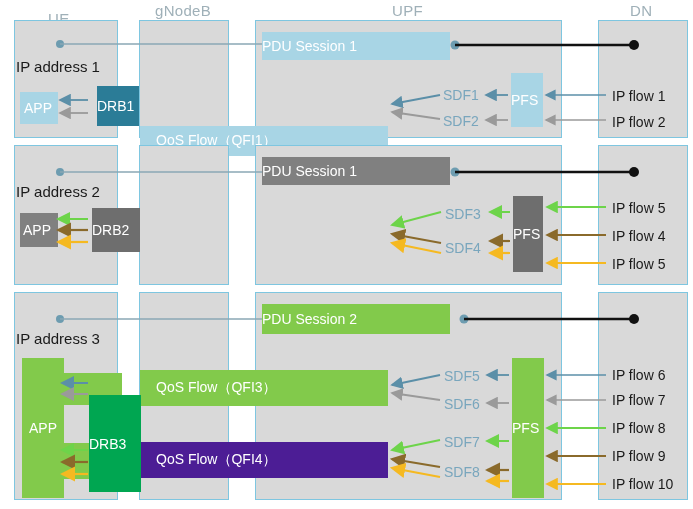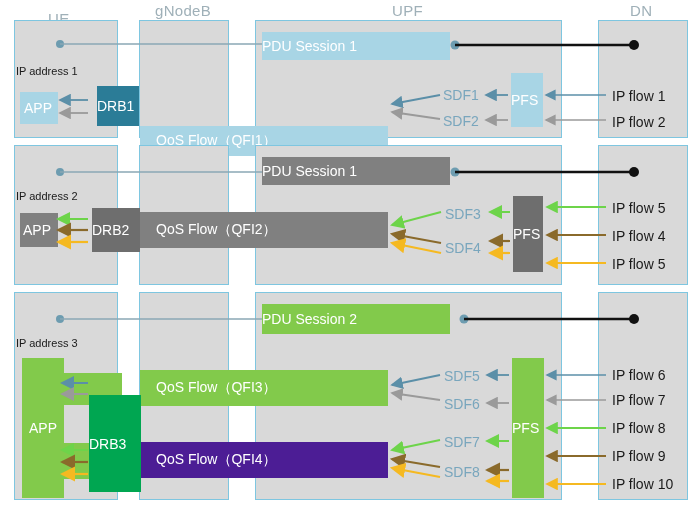--- a/index.html
+++ b/index.html
@@ -1,20 +1,20 @@
 <!DOCTYPE html>
 <html><head>
 <meta charset="utf-8">
 <style>
   html,body{margin:0;padding:0;background:#ffffff;}
   body{font-family:"Liberation Sans", sans-serif;}
   #stage{position:relative;width:693px;height:509px;overflow:hidden;background:#fff;}
   .col-label{position:absolute;color:#9fb0b8;font-size:15px;letter-spacing:.3px;white-space:nowrap;}
   .domain-box{position:absolute;background:#d9d9d9;border:1.5px solid #7ec6e0;box-sizing:border-box;}
-  .ipaddr{position:absolute;color:#1a1a1a;font-size:11px;white-space:nowrap;margin-top:7px;}
+  .ipaddr{position:absolute;color:#1a1a1a;font-size:15px;white-space:nowrap;}
   .blk{position:absolute;box-sizing:border-box;display:flex;align-items:center;}
   .blk span{color:#ffffff;font-size:14px;white-space:nowrap;}
   .blk.center span{width:100%;text-align:left;}
   .blk.pad span{padding-left:16px;}
   .sdf{position:absolute;color:#79a6bd;font-size:14px;white-space:nowrap;}
   .ipflow{position:absolute;color:#1a1a1a;font-size:14px;white-space:nowrap;}
   svg.ov{position:absolute;left:0;top:0;width:693px;height:509px;pointer-events:none;}
 </style>
 </head>
 <body>
@@ -67,23 +67,20 @@
   <div class="ipaddr" style="left:16px;top:183px;">IP address 2</div>
 
   <div class="blk center" style="left:262px;top:157px;width:188px;height:28px;background:#808080;">
     <span>PDU Session 1</span>
   </div>
 
   <div class="blk" style="left:20px;top:213px;width:38px;height:34px;background:#808080;">
     <span style="padding-left:3px;">APP</span>
   </div>
 
-  <div class="blk pad" style="left:140px;top:212px;width:248px;height:36px;background:#808080;">
-    <span>QoS Flow（QFI2）</span>
-  </div>
 
   <div class="blk center" style="left:92px;top:208px;width:48px;height:44px;background:#6e6e6e;">
     <span>DRB2</span>
   </div>
 
   <div class="blk center" style="left:513px;top:196px;width:30px;height:76px;background:#6e6e6e;">
     <span>PFS</span>
   </div>
 
   <div class="sdf" style="left:445px;top:206px;">SDF3</div>

